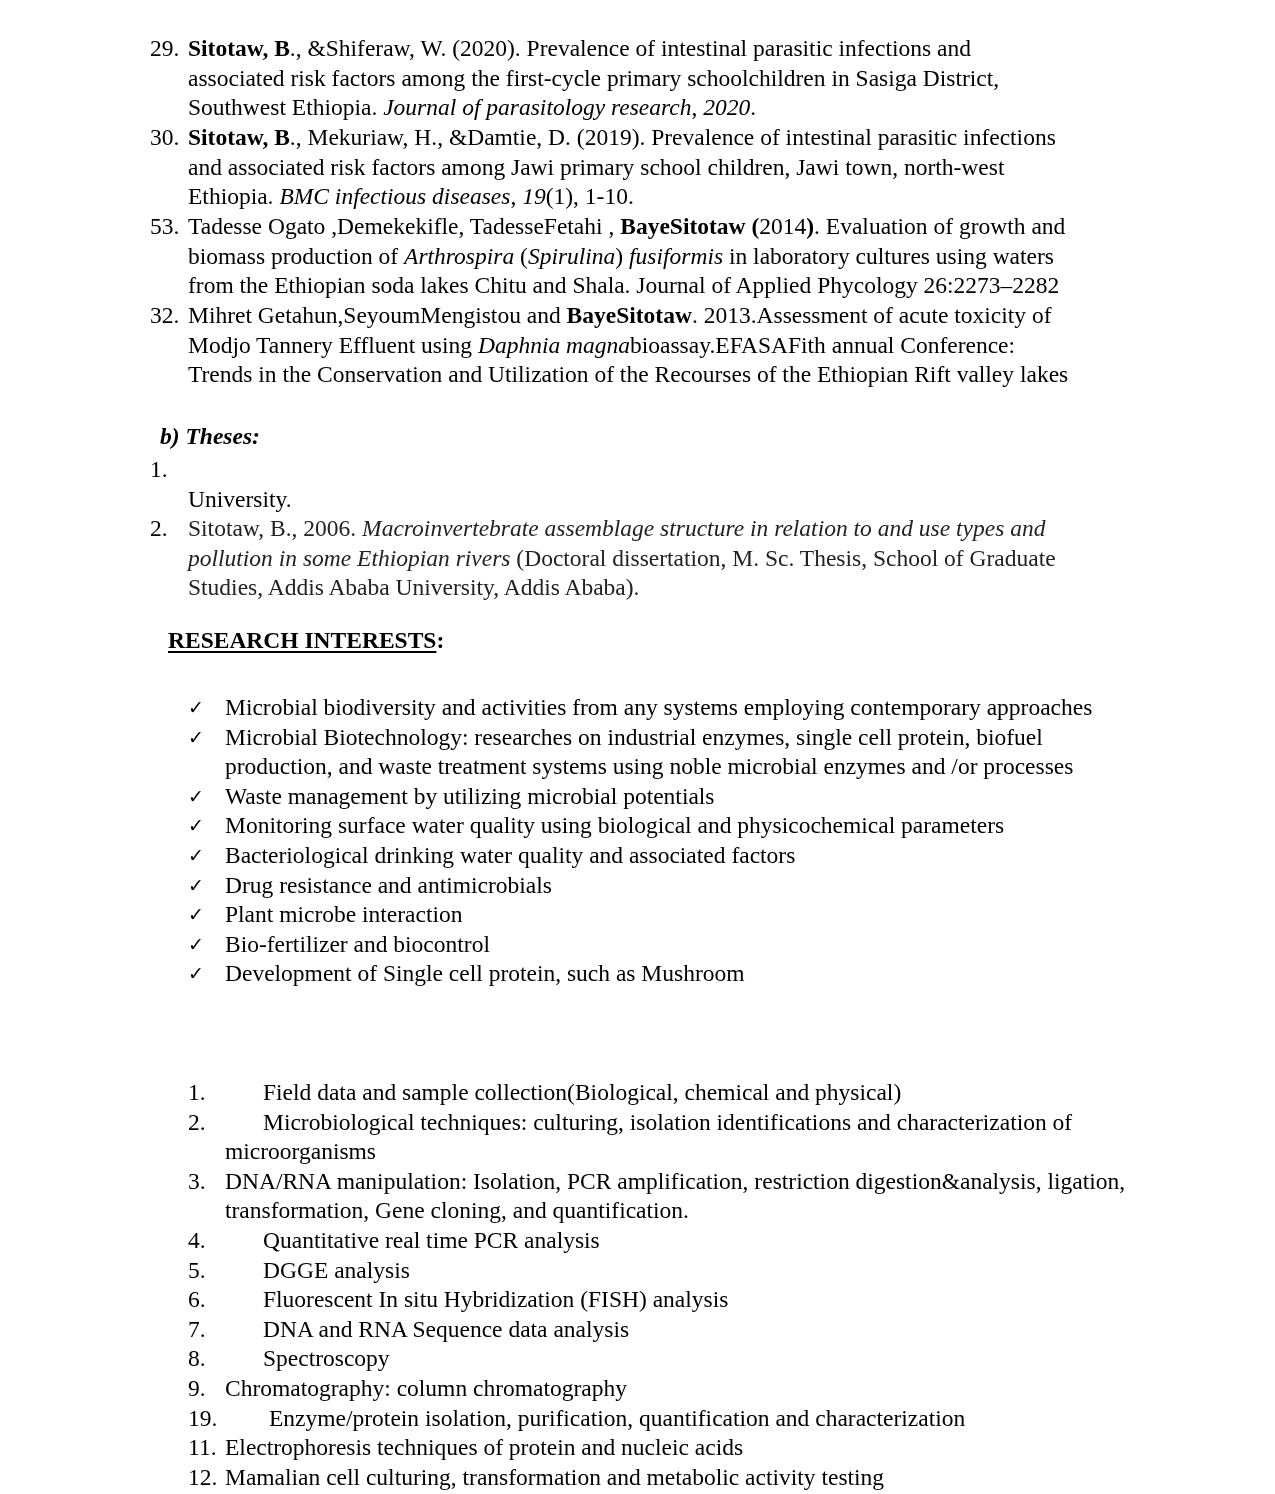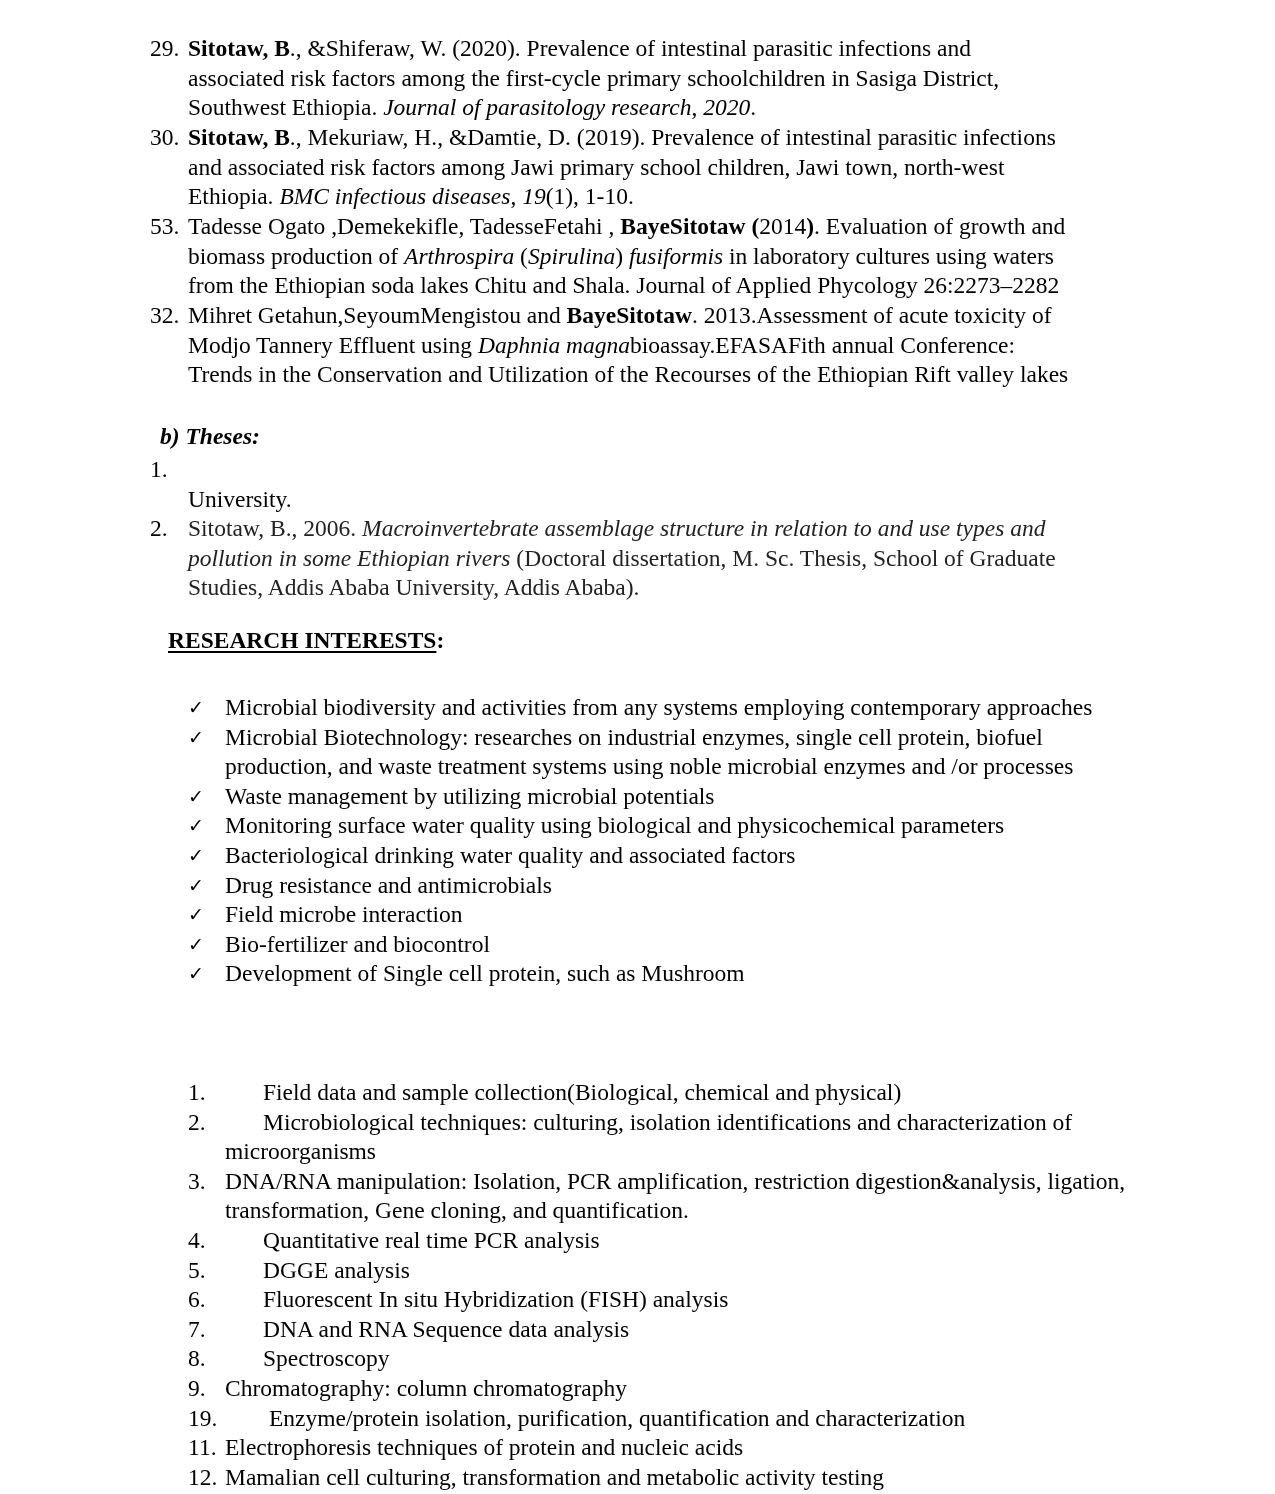--- a/index.html
+++ b/index.html
@@ -82,21 +82,21 @@
       <div class="entry" style="left: 188px; top: 841px;">
         <span class="check">✓</span>
         <div class="body" style="left: 37px; white-space: pre;">Bacteriological drinking water quality and associated factors</div>
       </div>
       <div class="entry" style="left: 188px; top: 870.6px;">
         <span class="check">✓</span>
         <div class="body" style="left: 37px; white-space: pre;">Drug resistance and antimicrobials</div>
       </div>
       <div class="entry" style="left: 188px; top: 900.2px;">
         <span class="check">✓</span>
-        <div class="body" style="left: 37px; white-space: pre;">Field microbe interaction</div>
+        <div class="body" style="left: 37px; white-space: pre;">Plant microbe interaction</div>
       </div>
       <div class="entry" style="left: 188px; top: 929.8px;">
         <span class="check">✓</span>
         <div class="body" style="left: 37px; white-space: pre;">Bio-fertilizer and biocontrol</div>
       </div>
       <div class="entry" style="left: 188px; top: 959.4px;">
         <span class="check">✓</span>
         <div class="body" style="left: 37px; white-space: pre;">Development of Single cell protein, such as Mushroom</div>
       </div>
     </div>

